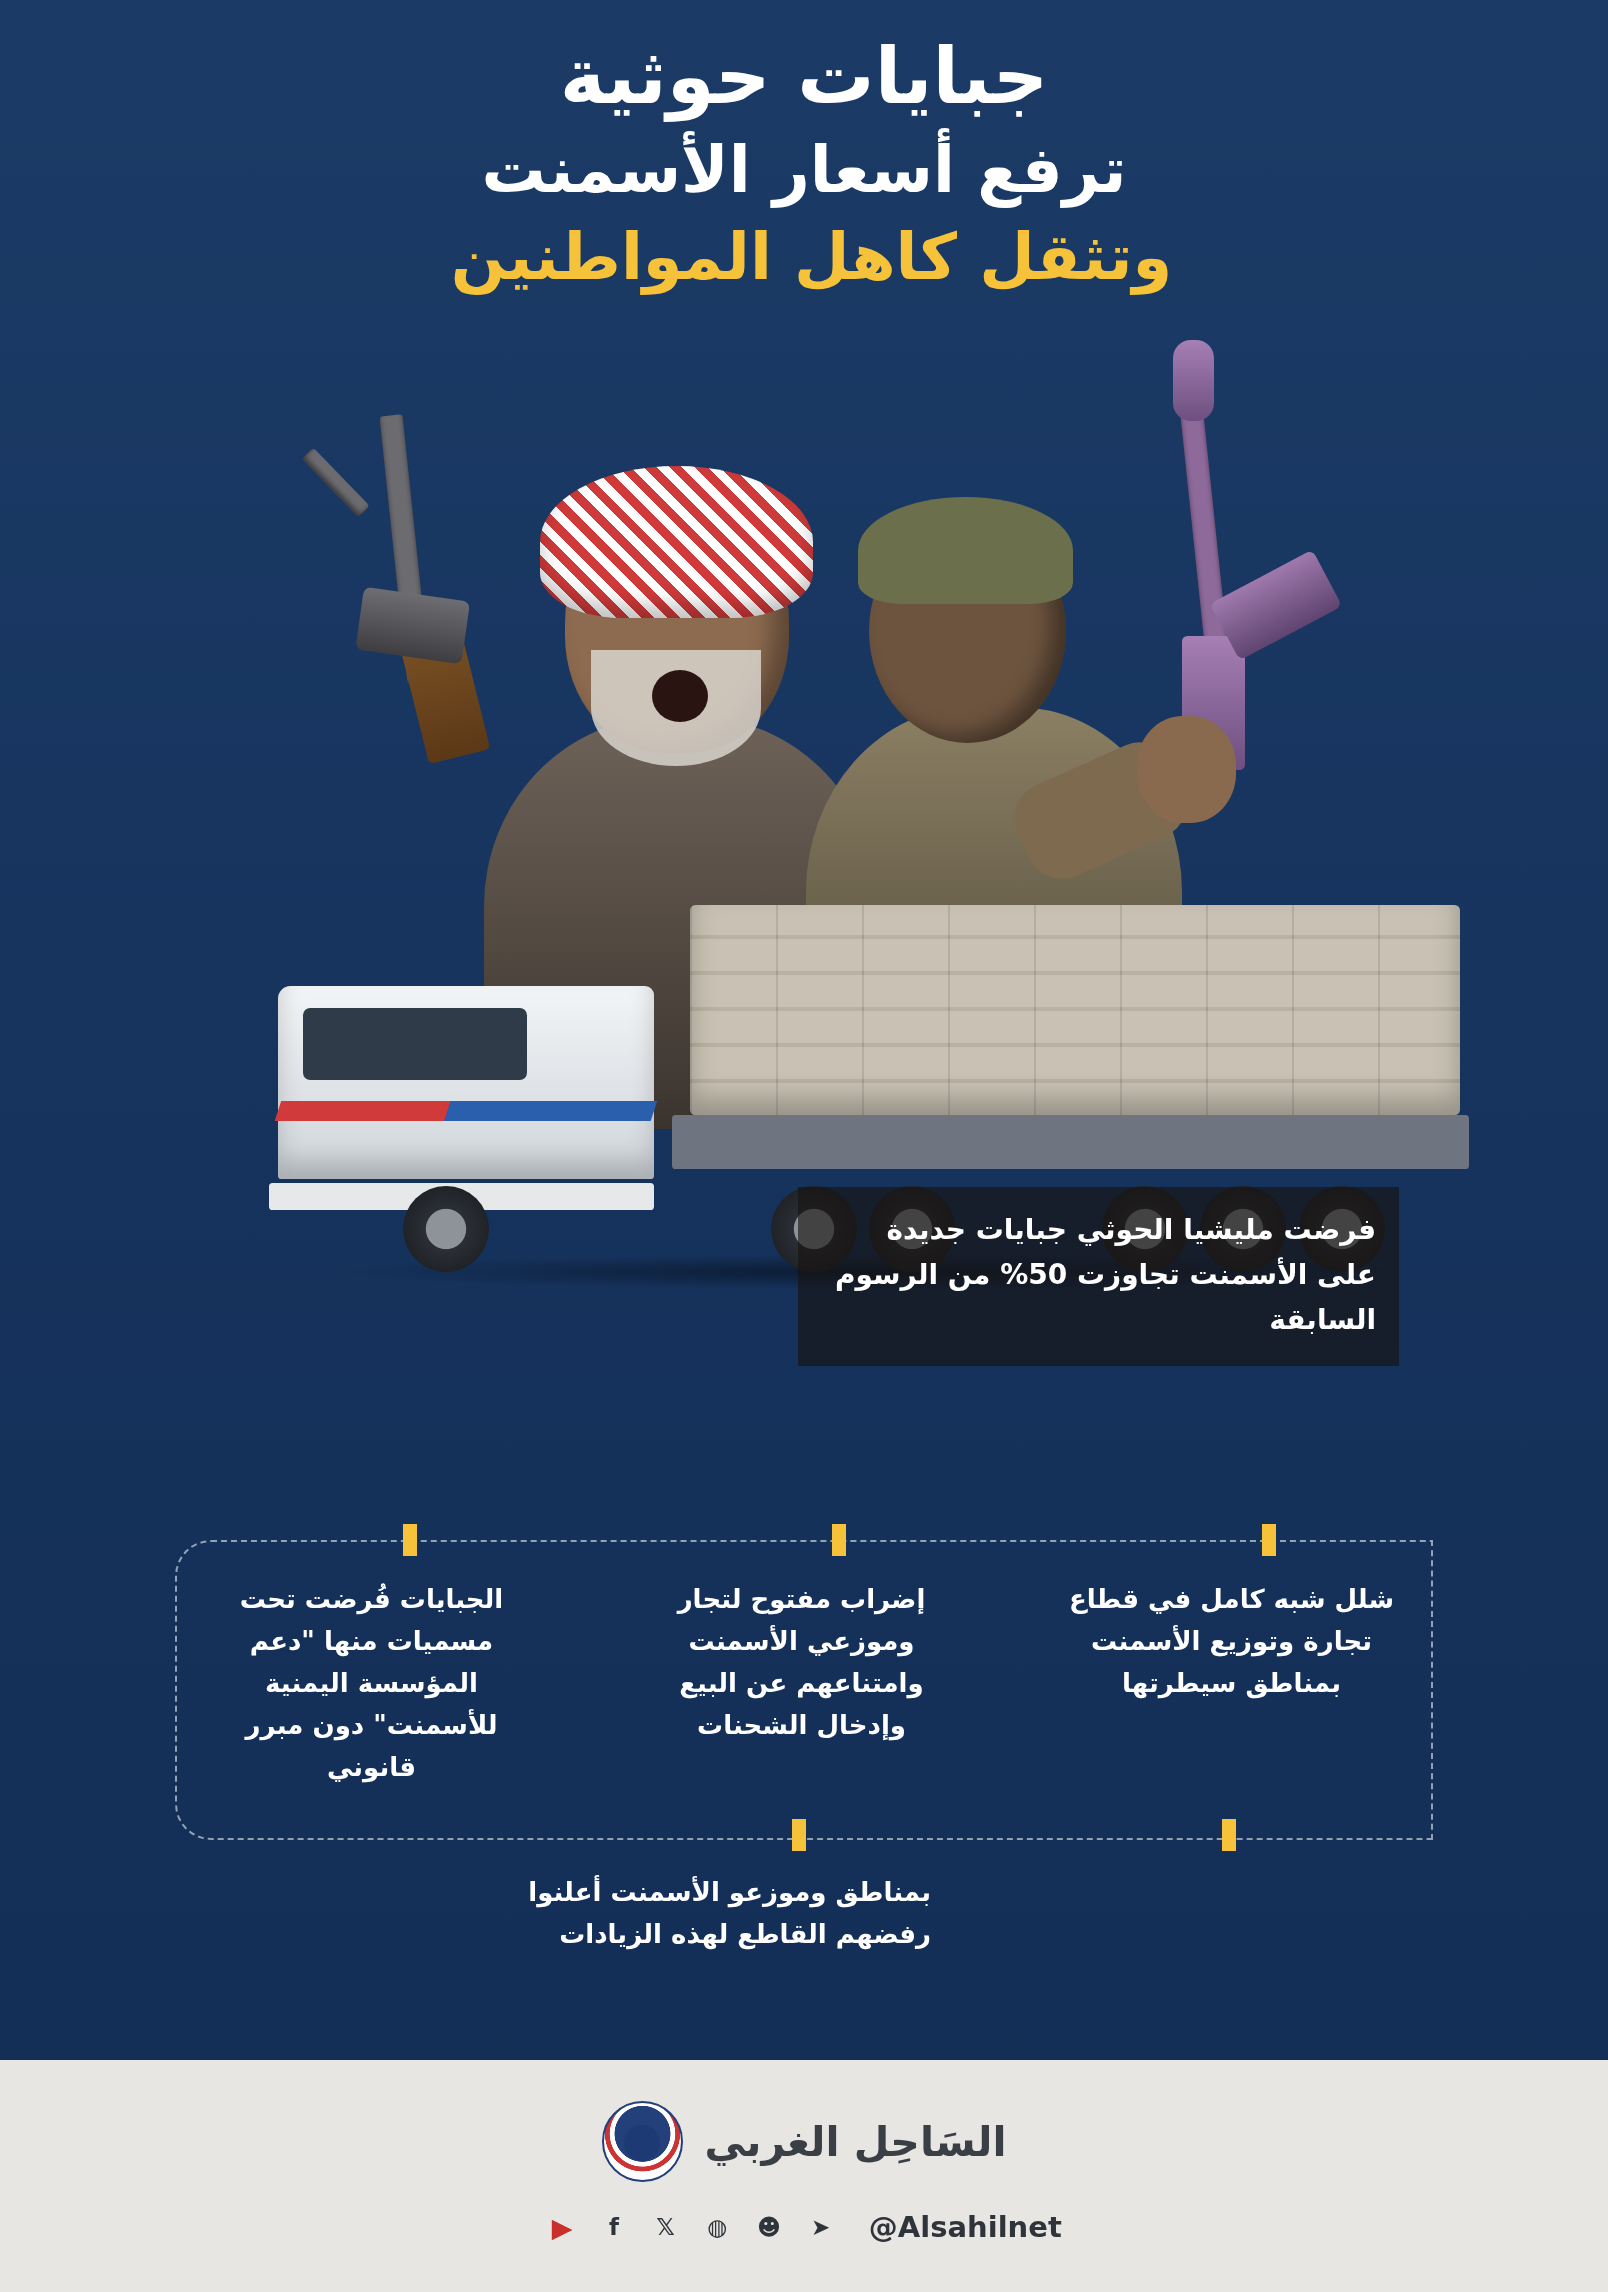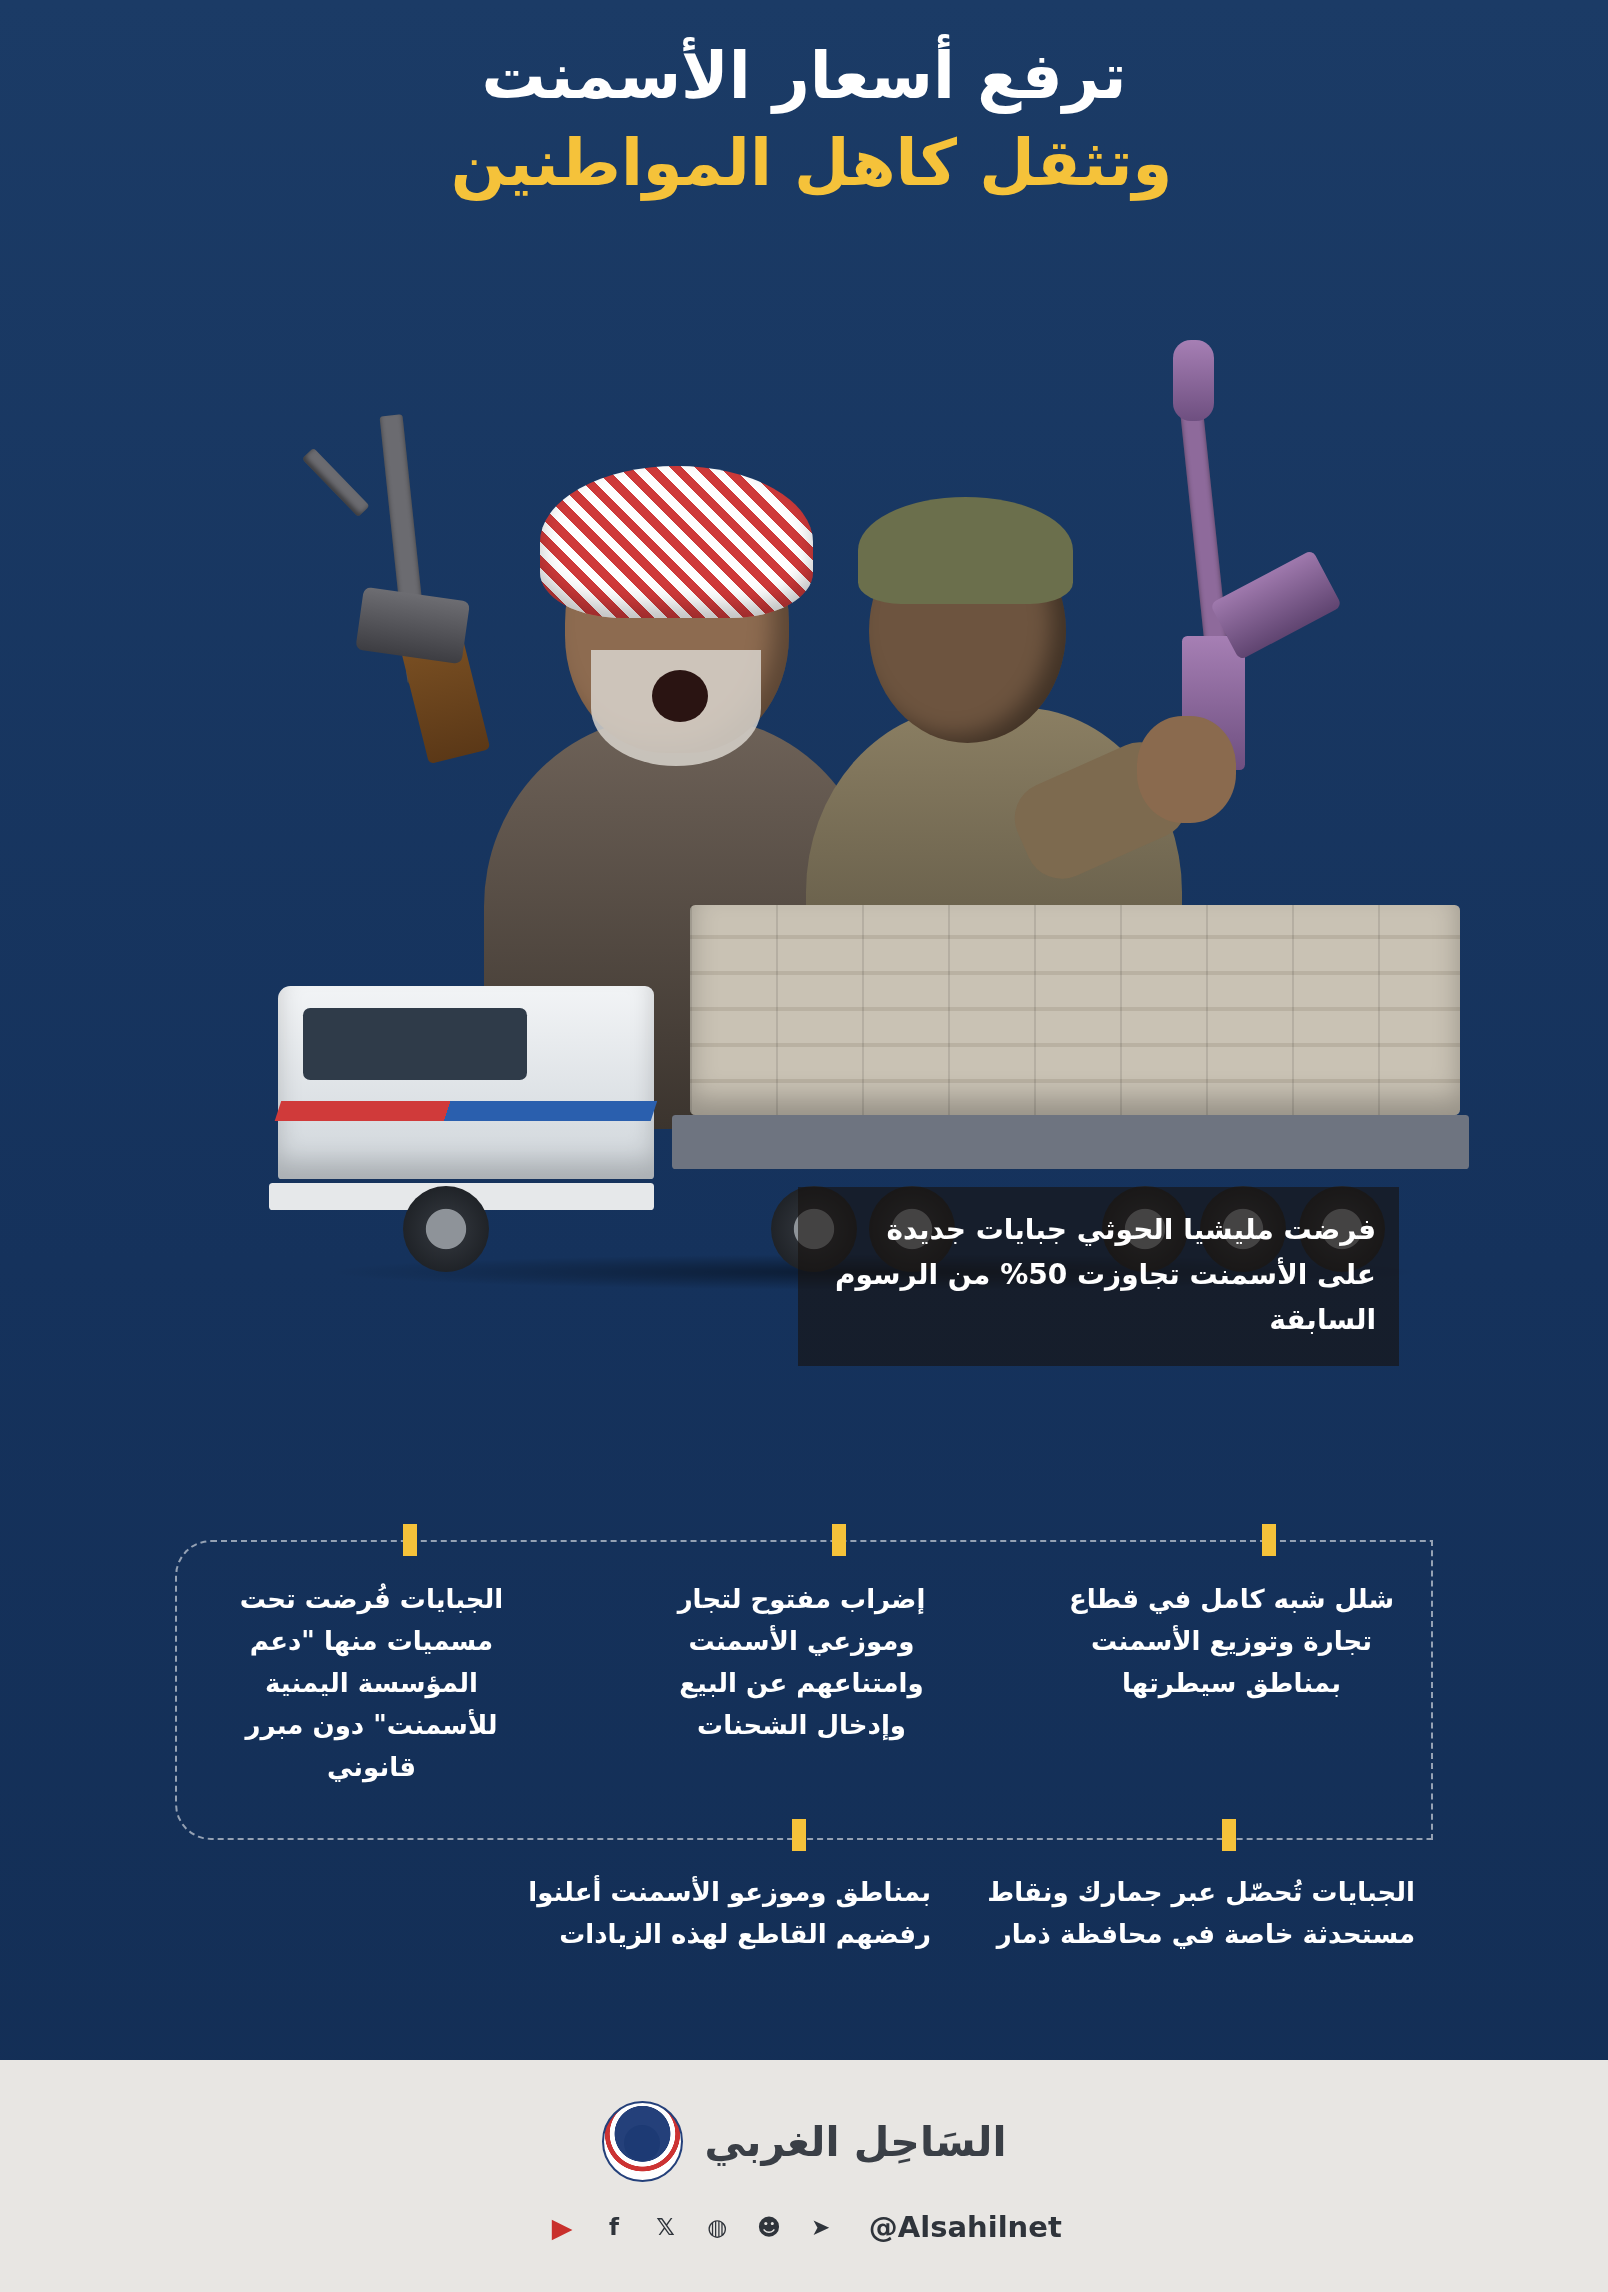--- a/index.html
+++ b/index.html
@@ -343,20 +343,21 @@
     margin-left: 12.5px;
     font-weight: bold;
   }
 </style>
 </head>
 <body>
 
 <div class="poster">
 
   <div class="headline">
+    <div class="l1">جبايات حوثية</div>
     <div class="l2">ترفع أسعار الأسمنت</div>
     <div class="l3">وتثقل كاهل المواطنين</div>
   </div>
 
   <div class="collage">
 
     <div class="rifle rifle-left">
       <div class="barrel" style="left:107px; top:9px; width:23px; height:269px; transform:rotate(8deg);"></div>
       <div class="wood" style="left:90px; top:224px; width:63px; height:134px;"></div>
       <div class="mag" style="left:54px; top:188px; width:107px; height:63px; transform:rotate(22deg);"></div>
@@ -413,21 +414,20 @@
     <div class="tick t2"></div>
     <div class="tick t3"></div>
     <div class="tick tick-b b1"></div>
     <div class="tick tick-b b2"></div>
 
     <div class="point p3">الجبايات فُرضت تحت مسميات منها "دعم المؤسسة اليمنية للأسمنت" دون مبرر قانوني</div>
     <div class="point p2">إضراب مفتوح لتجار وموزعي الأسمنت وامتناعهم عن البيع وإدخال الشحنات</div>
     <div class="point p1">شلل شبه كامل في قطاع تجارة وتوزيع الأسمنت بمناطق سيطرتها</div>
 
     <div class="point-b pb2">بمناطق وموزعو الأسمنت أعلنوا رفضهم القاطع لهذه الزيادات</div>
-    <div class="point-b pb1">الجبايات تُحصّل عبر جمارك ونقاط مستحدثة خاصة في محافظة ذمار</div>
   </div>
 
   <div class="footer">
     <div class="brand">
       <div class="brand-text">السَاحِل الغربي</div>
       <div class="brand-emblem"></div>
     </div>
     <div class="social">
       <div class="s-icon yt">▶</div>
       <div class="s-icon">f</div>

